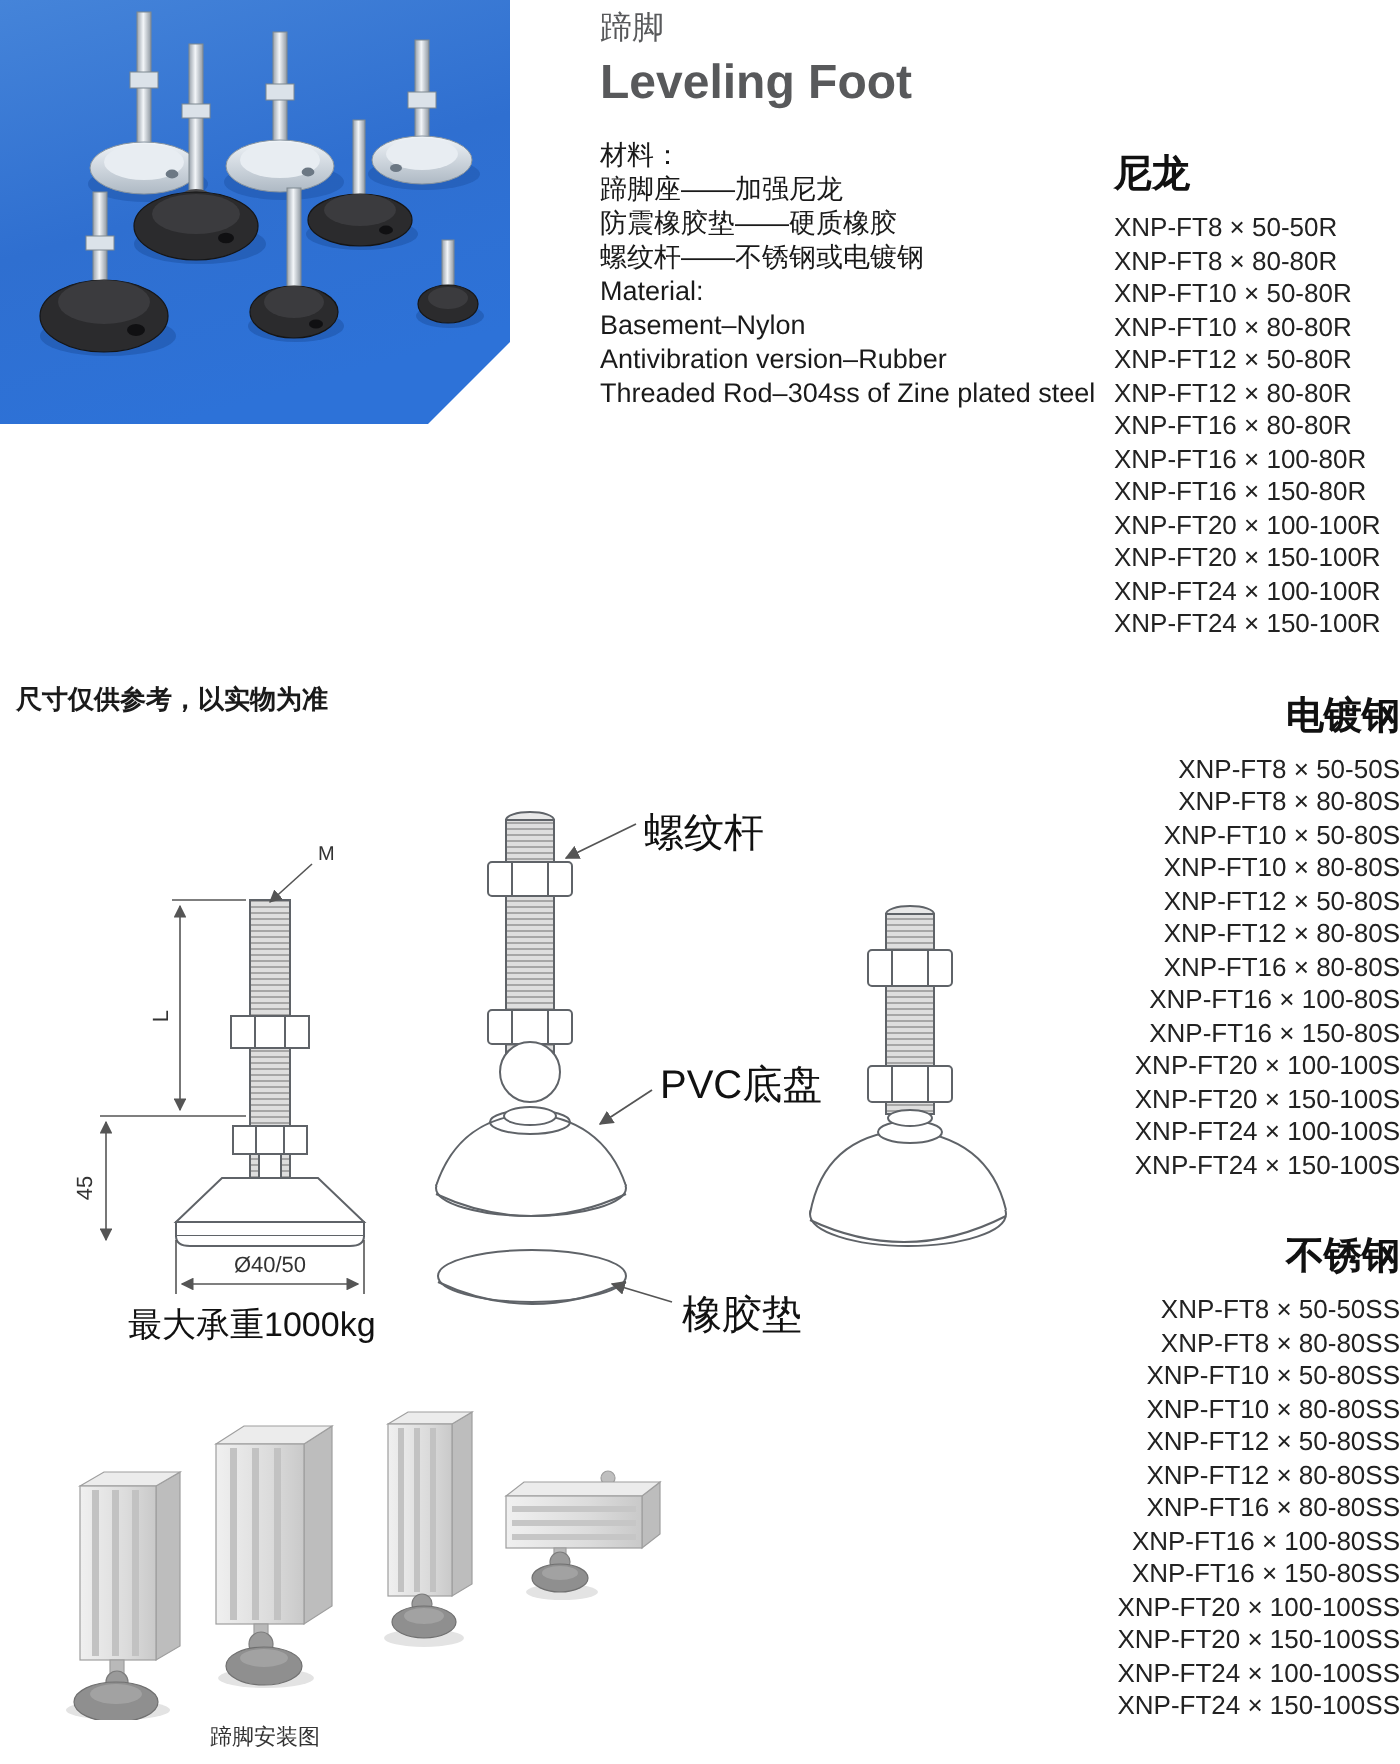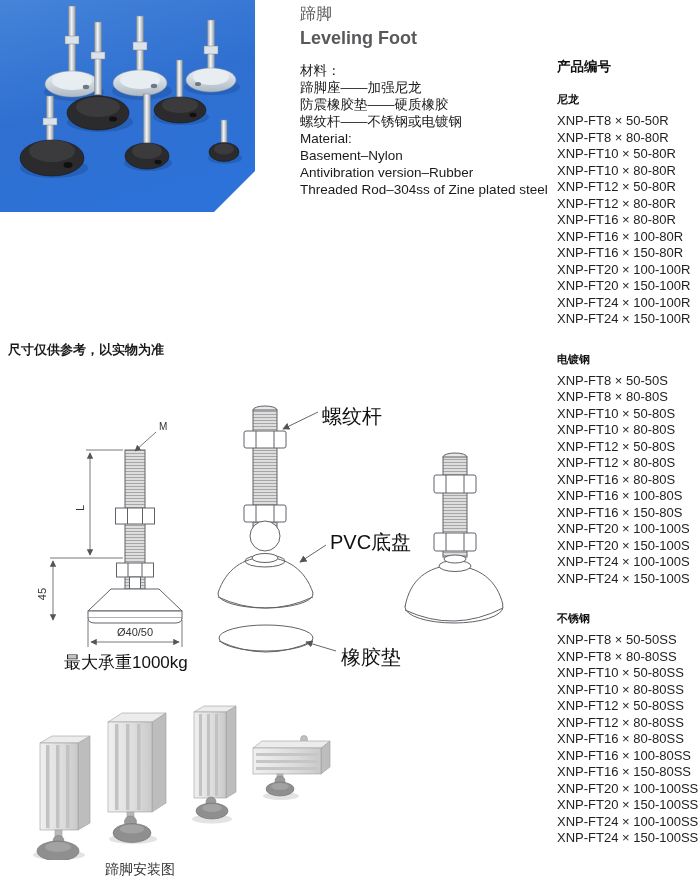--- a/index.html
+++ b/index.html
@@ -1,40 +1,40 @@
 <!DOCTYPE html>
 <html><head>
 <meta charset="utf-8">
 <style>
   html,body{margin:0;padding:0;background:#fff;}
   .page{position:relative;width:700px;height:882px;background:#fff;overflow:hidden;
         font-family:"Liberation Sans",sans-serif;color:#1a1a1a;}
   .photo{position:absolute;left:0;top:0;}
   .headline{position:absolute;left:300px;top:4px;width:270px;}
   .t-zh{font-size:16px;font-weight:500;color:#58595b;}
-  .t-en{font-size:18px;font-weight:700;color:#58595b;margin-top:3px;}
+  .t-en{font-size:24px;font-weight:700;color:#58595b;margin-top:3px;}
   .materials{margin-top:13px;}
   .usage{margin-top:14px;}
   .tline{font-size:13.5px;line-height:17px;color:#1a1a1a;white-space:nowrap;}
   .codes-col{position:absolute;left:557px;top:58px;width:143px;}
   .codes-header{font-size:13.5px;font-weight:700;color:#111;}
   .code-section{margin-top:16px;}
-  .code-section + .code-section{margin-top:24px;}
-  .sec-name{font-size:11px;font-weight:700;color:#111;margin-bottom:6px;}
+  .code-section + .code-section{margin-top:24px;text-align:right;}
+  .sec-name{font-size:19px;font-weight:700;color:#111;margin-bottom:6px;}
   .code{font-size:13px;line-height:16.5px;color:#222;white-space:nowrap;}
   .note{position:absolute;left:8px;top:341px;font-size:13px;color:#1a1a1a;font-weight:bold;}
   .drawings{position:absolute;left:0;top:395px;}
   .drawings text{font-family:"Liberation Sans",sans-serif;fill:#333;}
   .callout{position:absolute;font-size:20px;color:#111;white-space:nowrap;}
   .co-rod{left:322px;top:403px;}
   .co-pvc{left:330px;top:529px;}
   .co-pad{left:341px;top:644px;}
   .max-load{position:absolute;left:64px;top:651px;font-size:17px;color:#111;text-align:center;}
   .install{position:absolute;left:0;top:695px;}
-  .install-caption{position:absolute;left:105px;top:861px;font-size:14px;color:#333;font-family:Liberation Mono, monospace;}
+  .install-caption{position:absolute;left:105px;top:861px;font-size:11px;color:#333;font-family:Liberation Mono, monospace;}
 </style>
 </head>
 <body>
 
 <div class="page">
 
   <svg class="photo" width="255" height="212" viewBox="0 0 255 212">
     <defs>
       <linearGradient id="pb" x1="0" y1="0" x2="0.35" y2="1">
         <stop offset="0" stop-color="#4584d9"></stop>
@@ -127,21 +127,20 @@
         <div class="tline">防震橡胶垫——硬质橡胶</div>
         <div class="tline">螺纹杆——不锈钢或电镀钢</div>
         <div class="tline">Material:</div>
         <div class="tline">Basement–Nylon</div>
         <div class="tline">Antivibration version–Rubber</div>
         <div class="tline">Threaded Rod–304ss of Zine plated steel</div>
       </div>
   </div>
 
   <div class="codes-col">
-    <div class="codes-header">产品编号</div>
     <div class="code-section">
       <div class="sec-name">尼龙</div>
       <div class="code-list">
           <div class="code">XNP-FT8 × 50-50R</div>
           <div class="code">XNP-FT8 × 80-80R</div>
           <div class="code">XNP-FT10 × 50-80R</div>
           <div class="code">XNP-FT10 × 80-80R</div>
           <div class="code">XNP-FT12 × 50-80R</div>
           <div class="code">XNP-FT12 × 80-80R</div>
           <div class="code">XNP-FT16 × 80-80R</div>

